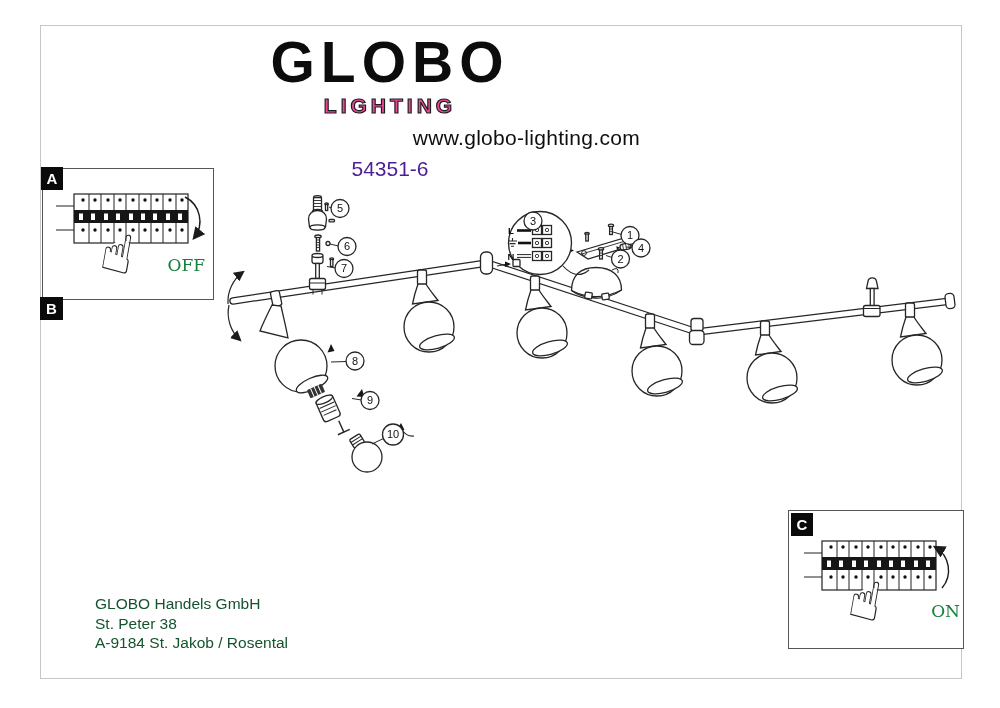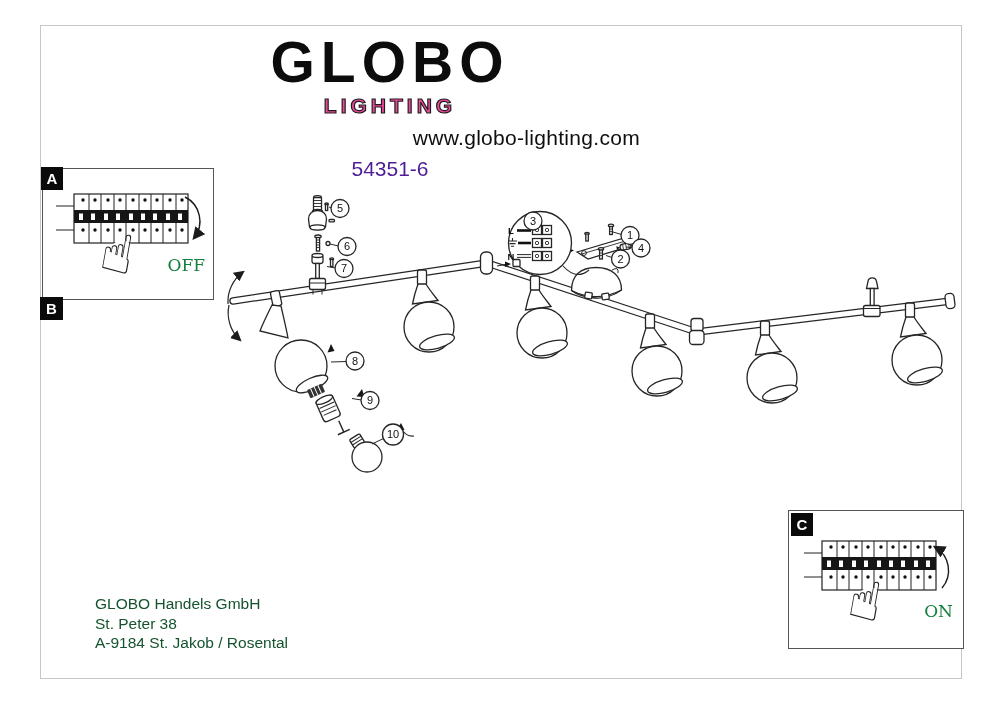--- a/index.html
+++ b/index.html
@@ -26,21 +26,21 @@
   .step-tag {
     position:absolute; width:22px; height:23px; background:#0a0a0a; color:#fff;
     font-weight:bold; font-size:15px; display:flex; align-items:center; justify-content:center;
     z-index:6;
   }
   .tag-a { left:-2px; top:-2px; }
   .tag-b { left:40px; top:297px; width:23px; }
   .tag-c { left:2px; top:2px; }
   .power-label { position:absolute; font-family:"DejaVu Serif", serif; font-size:17px; color:#15803d; }
   .off-label { right:8px;  bottom:24px; }
-  .on-label  { right:10px; bottom:27px; }
+  .on-label  { right:3px; bottom:27px; }
   .breaker-svg { position:absolute; inset:0; width:100%; height:100%; }
   
   .address { position:absolute; left:75px; top:594px; font-size:15.5px; line-height:19.5px; color:#14532d;margin-left:20px; }
   
   svg.diagram { position:absolute; left:0; top:0; z-index:2; }
   .w { fill:#ffffff; stroke:#262626; stroke-width:1.3; }
   .s { fill:none; stroke:#262626; }
   .callout circle { fill:#fff; stroke:#262626; stroke-width:1.3; }
   .callout line   { stroke:#262626; stroke-width:1; }
   .callout text   { font-family:"Liberation Sans", sans-serif; font-size:11px; text-anchor:middle; fill:#111; }

